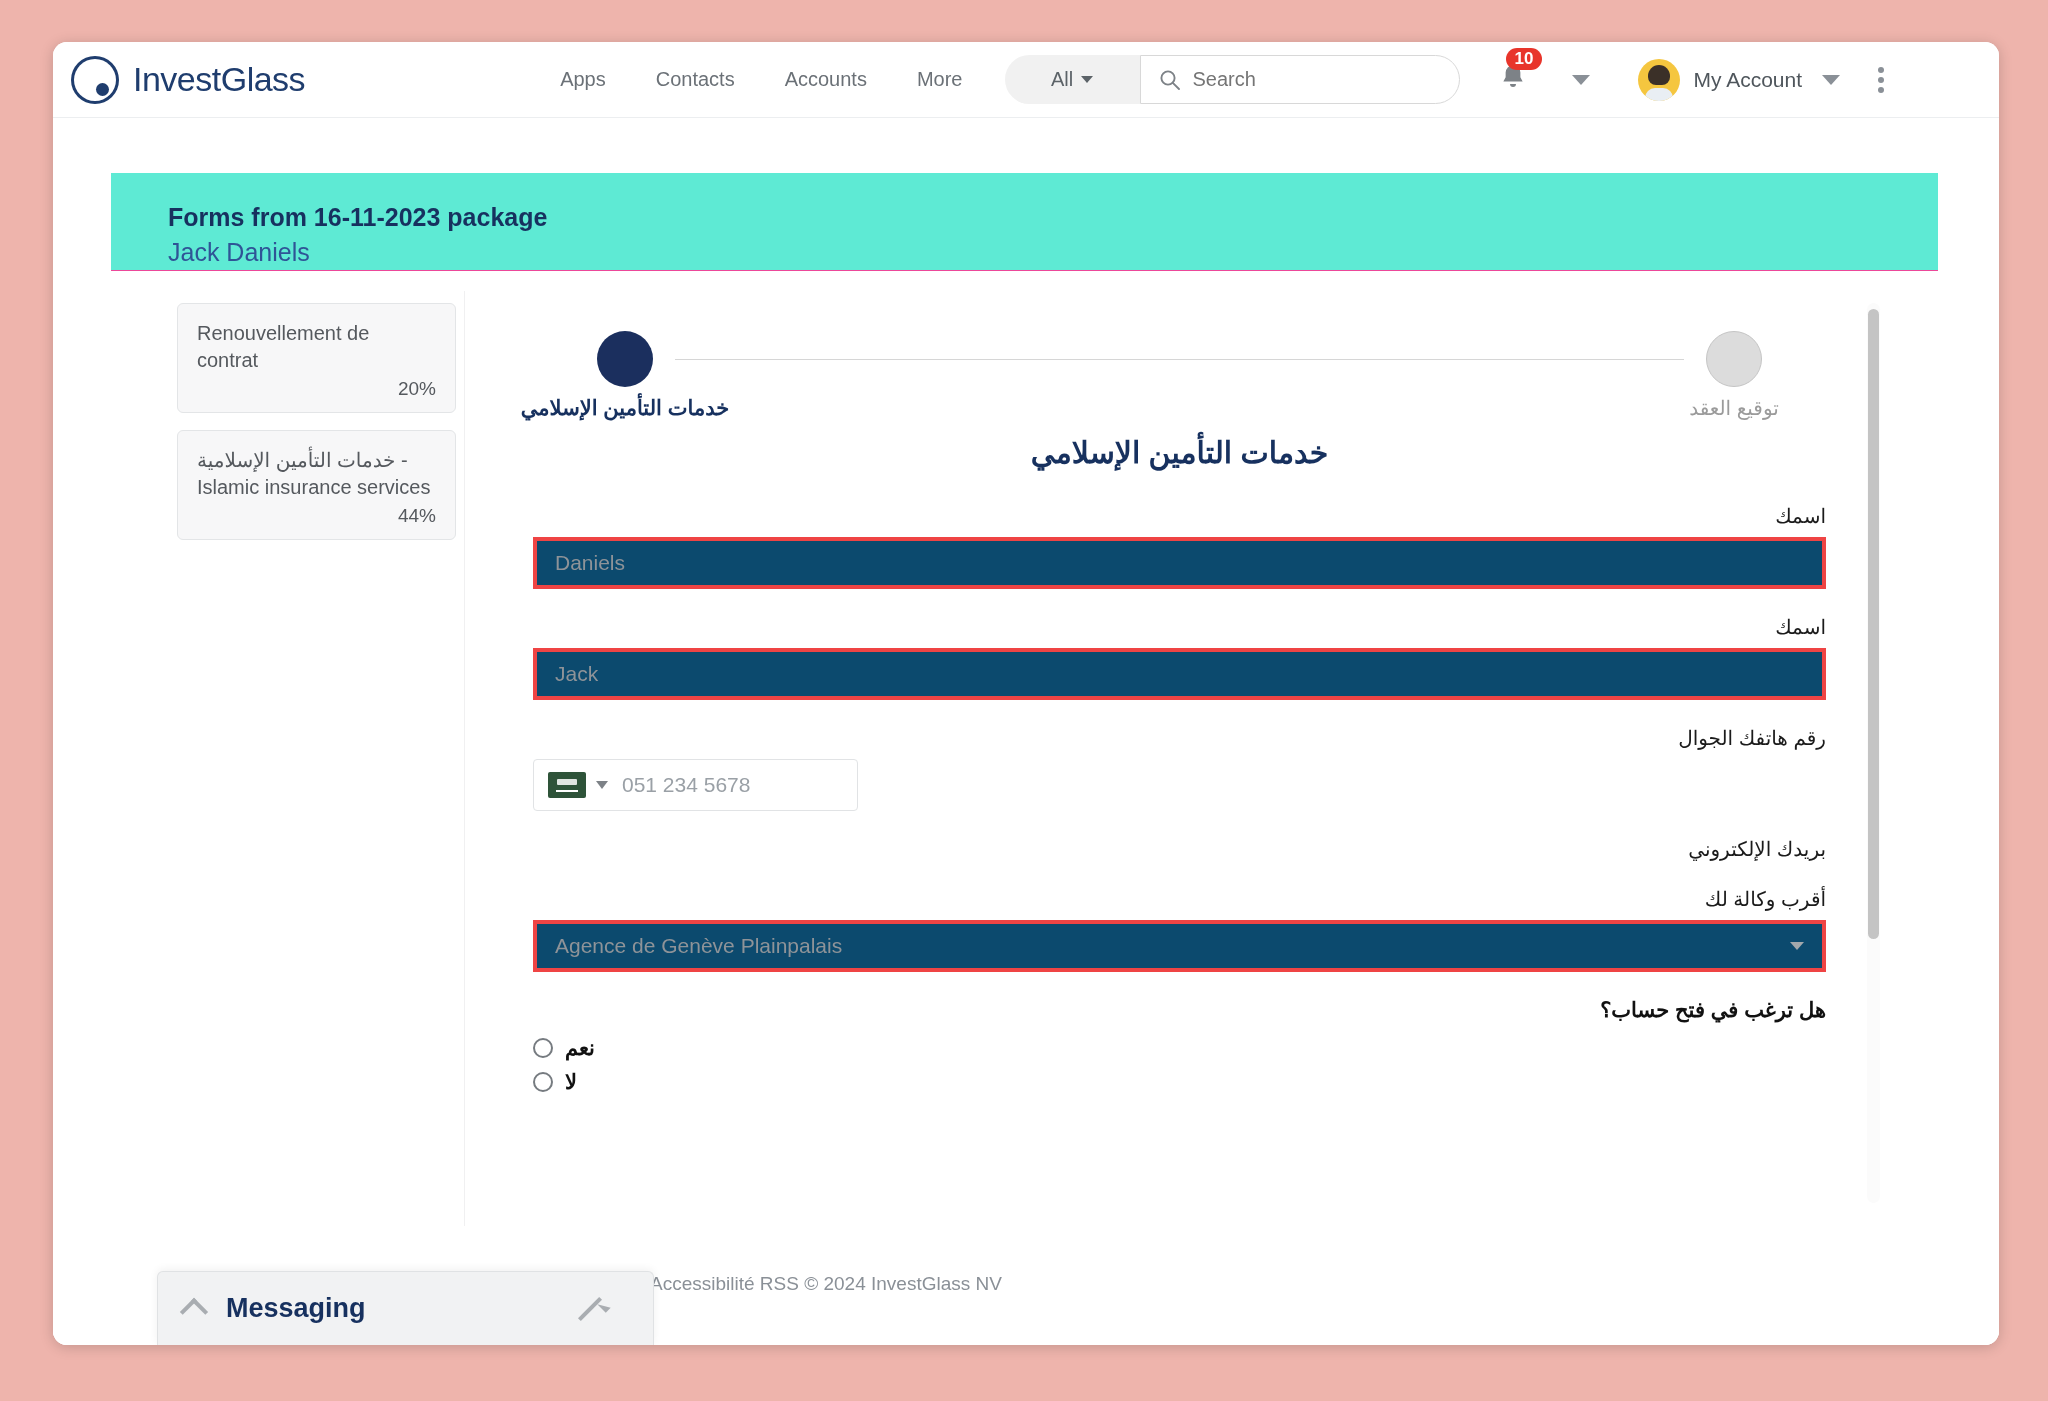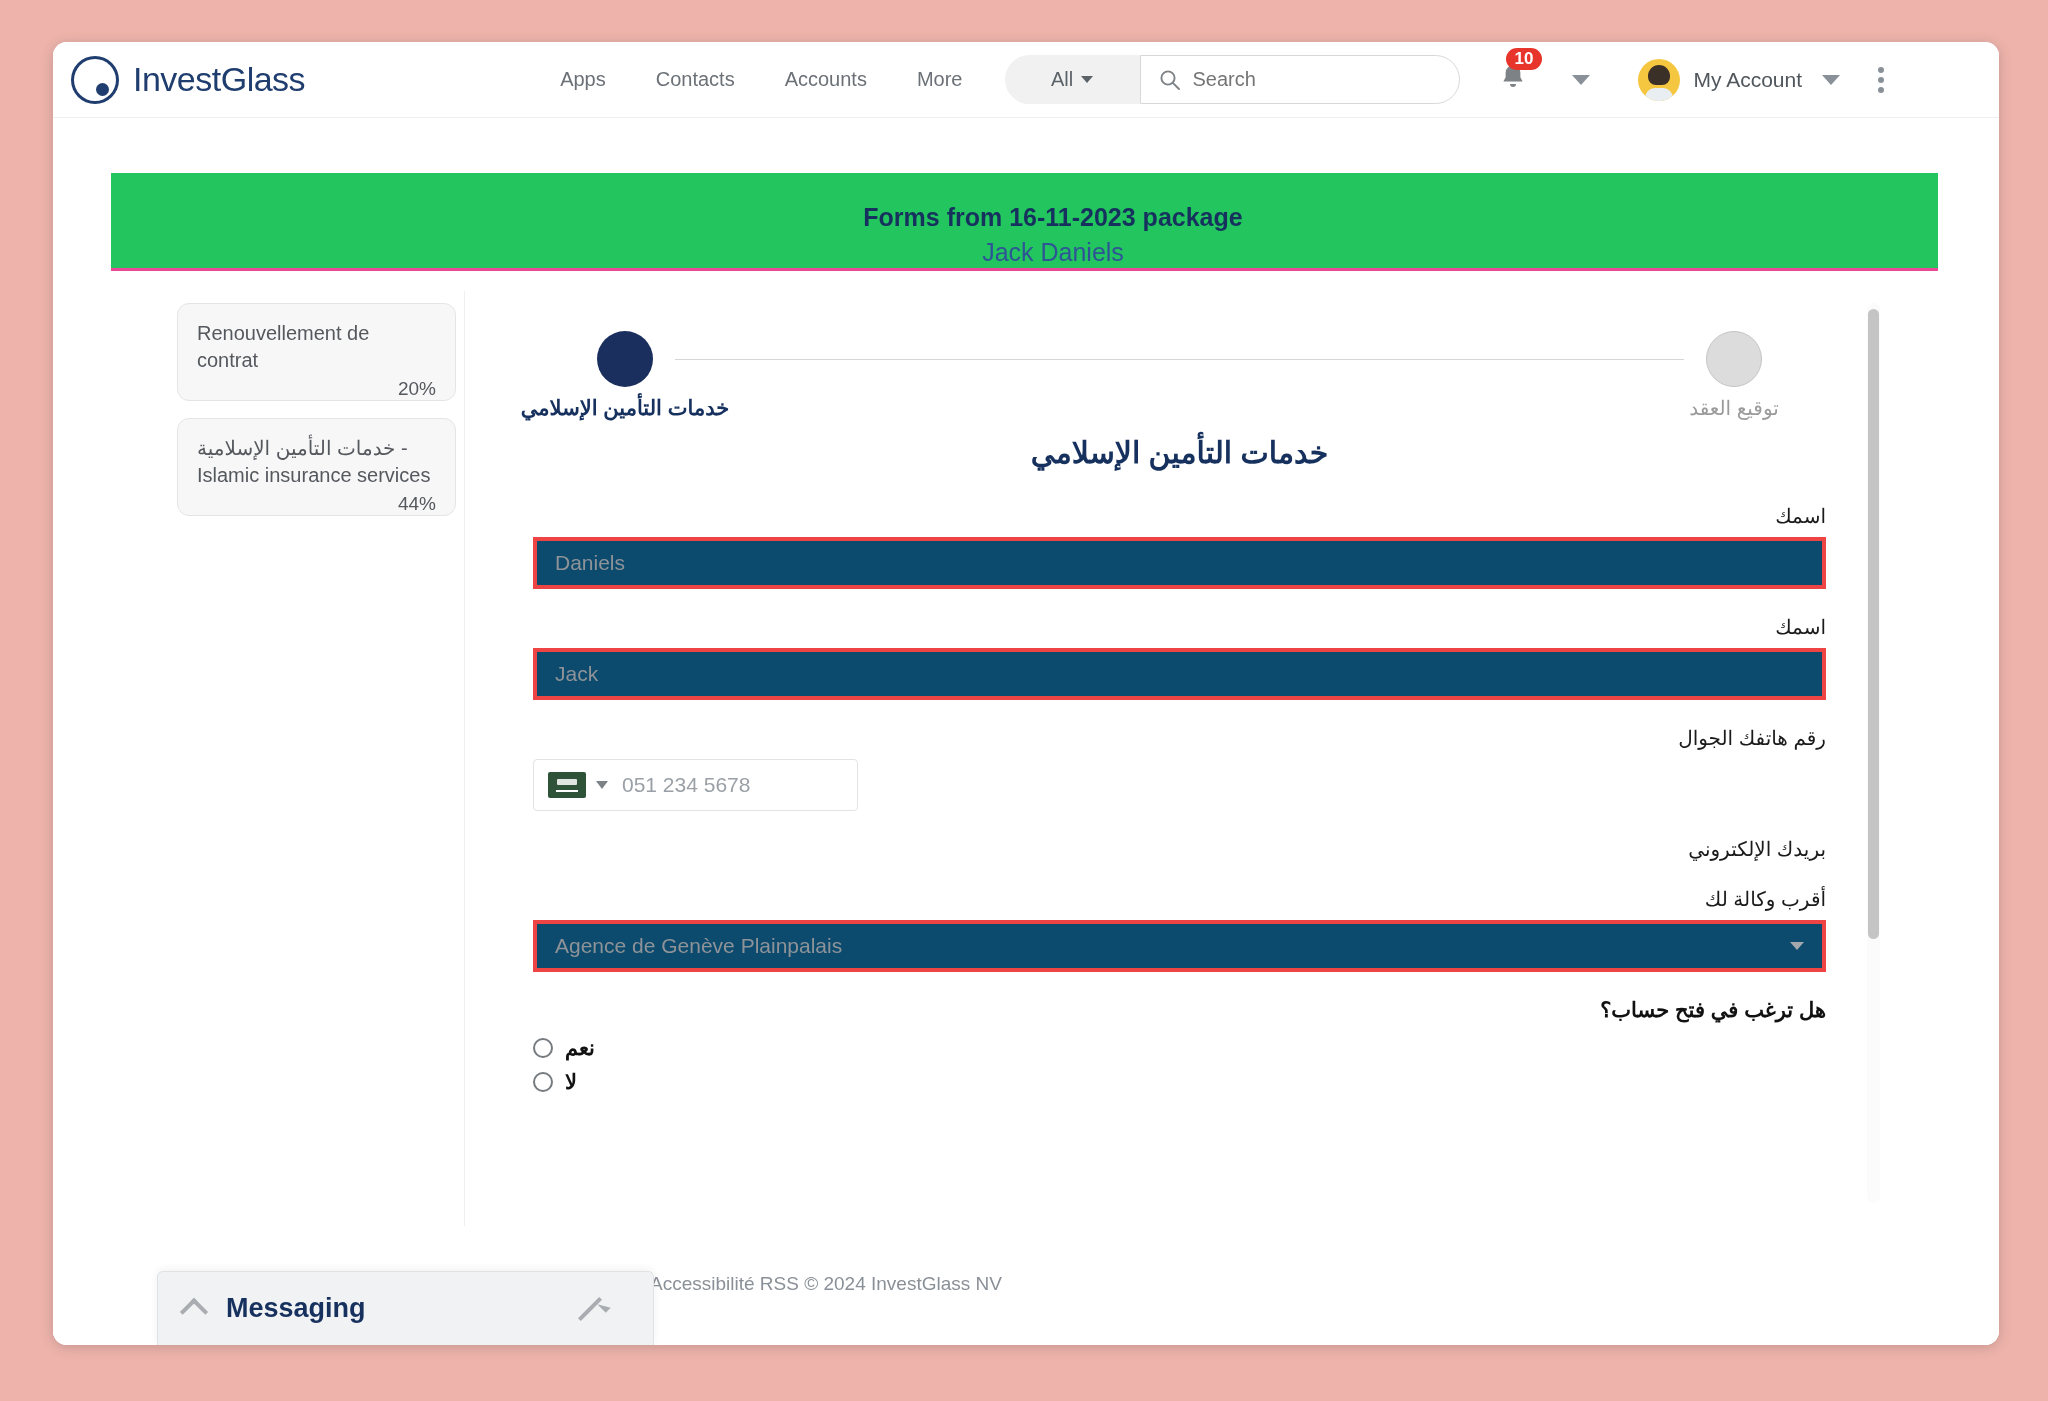--- a/index.html
+++ b/index.html
@@ -125,42 +125,41 @@
 
   
   .page { background: #ffffff; height: 1227px; position: relative; }
   .card {
     position: absolute;
     left: 58px; top: 55px;
     width: 1827px; height: 1200px;
     background: #ffffff;
   }
   .card-head {
-    background: #22c55e;
-    border-bottom: 3px solid #ec4899;
+    background: #5eead4;
+    border-bottom: 1px solid #ec4899;
     padding: 28px 0 26px 57px;
     height: 98px;
-    text-align: center;
   }
   .title-main {
     font-size: 25px; font-weight: 700; color: #17315f; line-height: 1.3;
   }
   .title-sub {
     font-size: 25px; font-weight: 400; color: #2f5496; line-height: 1.3; margin-top: 2px;
   }
 
   .card-body { display: flex; padding: 20px 0 0 0; }
 
   
   .formlist { width: 345px; padding-left: 66px; padding-top: 12px; }
   .formitem {
     background: #f7f7f8;
     border: 1px solid #e3e5e7;
-    border-radius: 12px;
-    padding: 16px 19px 0 19px;
+    border-radius: 6px;
+    padding: 16px 19px 12px 19px;
     margin-bottom: 17px;
     cursor: pointer;
   }
   .formitem-label {
     font-size: 20px; color: #55595e; line-height: 1.35;
   }
   .formitem-pct {
     font-size: 19px; color: #55595e; text-align: right; margin-top: 4px;
   }
 

